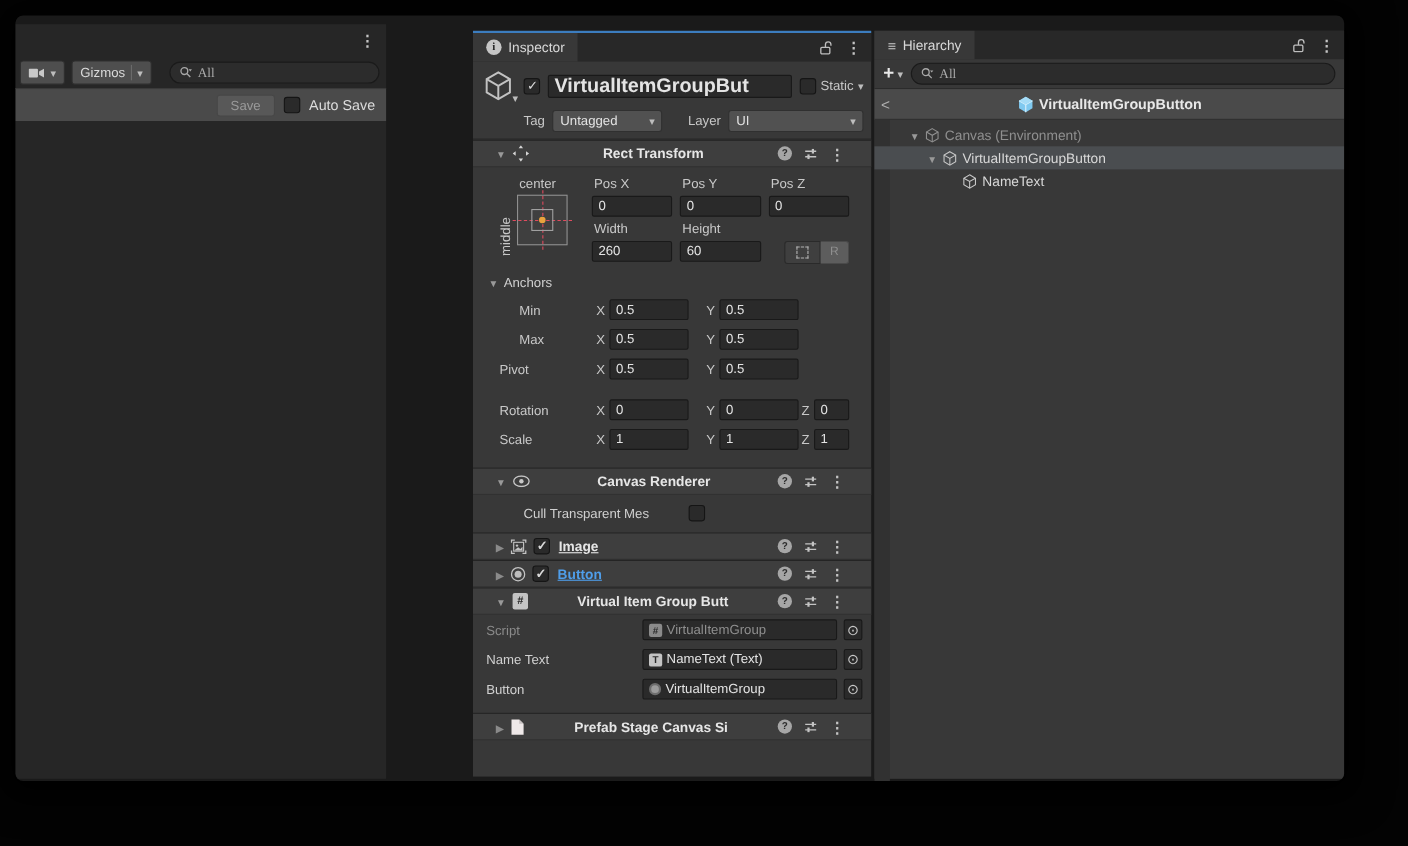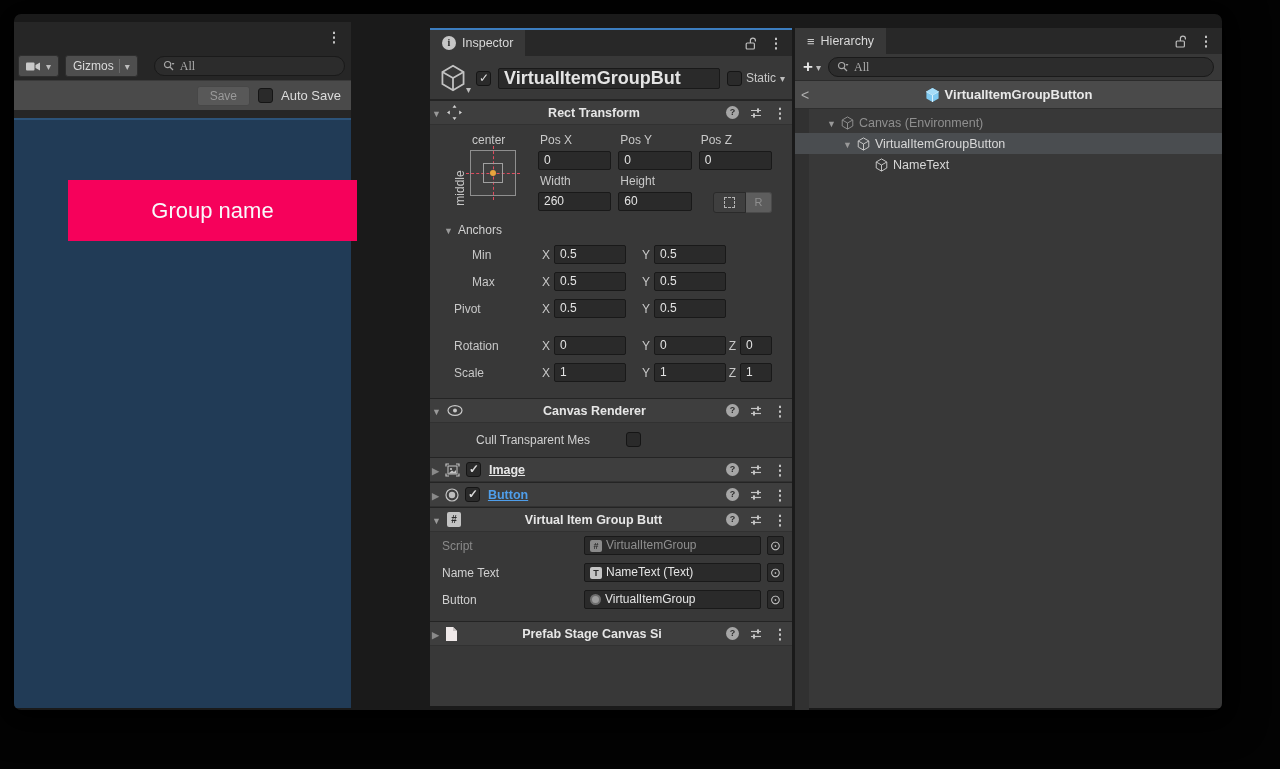--- a/index.html
+++ b/index.html
@@ -61,21 +61,21 @@
   .go-row1{ display:flex; align-items:center; gap:7px;}
   .go-cube{ position:relative; width:32px; height:30px; flex:none; display:flex; align-items:center; justify-content:center;}
   .go-cube .chev{ position:absolute; right:-2px; bottom:-3px;}
   .name-field{ flex:1; font-weight:bold; font-size:18px; height:21px; line-height:19px;}
   .static-wrap{ display:flex; align-items:center; gap:4px; color:#C8C8C8;}
   .go-row2{ display:flex; align-items:center; gap:7px; margin-top:7px; padding-left:39px;}
   .go-row2 .lbl{ color:#C8C8C8;}
   .dd-tag{ width:100px;}
   .dd-layer{ flex:1;}
 
-  .comp-header{ height:25px; background:#3E3E3E; border-top:1px solid #242424; border-bottom:1px solid #313131; display:flex; align-items:center; gap:6px; padding:0 2px; font-weight:bold; color:#E6E6E6;}
+  .comp-header{ height:25px; background:#3E3E3E; border-top:1px solid #242424; border-bottom:1px solid #313131; display:flex; align-items:center; gap:6px; padding:0 21px; font-weight:bold; color:#E6E6E6;}
   .comp-header .title-center{ flex:1; text-align:center; font-size:12.5px;}
   .comp-header .title-left{ font-size:12.5px; margin-left:2px;text-decoration:underline;}
   .blue-title{ color:#4F9EEA;}
 
   .rt-body{ padding:8px 20px 12px 6px;}
   .rt-grid{ display:flex;}
   .anchor-col{ width:102px; flex:none; position:relative; padding-left:34px;}
   .anchor-top-lbl{ color:#C8C8C8; margin-bottom:3px; margin-left:2px;}
   .anchor-side-lbl{ position:absolute; left:6px; top:48px; transform:rotate(-90deg); transform-origin:center; color:#C8C8C8;}
   .anchor-box{ width:46px; height:46px; border:1px solid #8F8F8F; background:#3F3F3F; position:relative;}
@@ -165,23 +165,20 @@
             </svg>
         </span>
         <span>All</span>
       </div>
     </div>
     <div class="save-bar">
       <div class="save-btn">Save</div>
       <span class="checkbox"></span>
       <span class="label">Auto Save</span>
     </div>
-    <div class="scene-view">
-      <div class="group-btn">Group name</div>
-    </div>
   </div>
 
   <div class="inspector">
     <div class="tabstrip">
       <div class="tab-active">
         <span class="info-icon"></span>
         <span>Inspector</span>
       </div>
       <div class="hdr-icons">
         <span>
@@ -201,20 +198,32 @@
               <path d="M8 1 L14.5 4.8 V12.2 L8 16 L1.5 12.2 V4.8 Z" fill="none" stroke="#C2C2C2" stroke-width="1.1"></path>
               <path d="M1.5 4.8 L8 8.5 L14.5 4.8 M8 8.5 V16" fill="none" stroke="#C2C2C2" stroke-width="1.1"></path>
             </svg>
           <span class="chev"></span>
         </span>
         <span class="checkbox checked"></span>
         <div class="field name-field">VirtualItemGroupBut</div>
         <div class="static-wrap">
           <span class="checkbox"></span>
           <span>Static</span>
+          <span class="chev"></span>
+        </div>
+      </div>
+      <div class="go-row2">
+        <span class="lbl">Tag</span>
+        <div class="dropdown dd-tag">
+          <span>Untagged</span>
+          <span class="chev"></span>
+        </div>
+        <span class="lbl" style="margin-left:16px">Layer</span>
+        <div class="dropdown dd-layer">
+          <span>UI</span>
           <span class="chev"></span>
         </div>
       </div>
     </div>
 
     <div class="comp-header">
       <span class="fold-open"></span>
       <span>
         <svg width="15" height="15" viewBox="0 0 15 15">
             <path d="M7.5 0 L9.5 2.8 H5.5 Z M7.5 15 L9.5 12.2 H5.5 Z M0 7.5 L2.8 5.5 V9.5 Z M15 7.5 L12.2 5.5 V9.5 Z" fill="#D4D4D4"></path>

